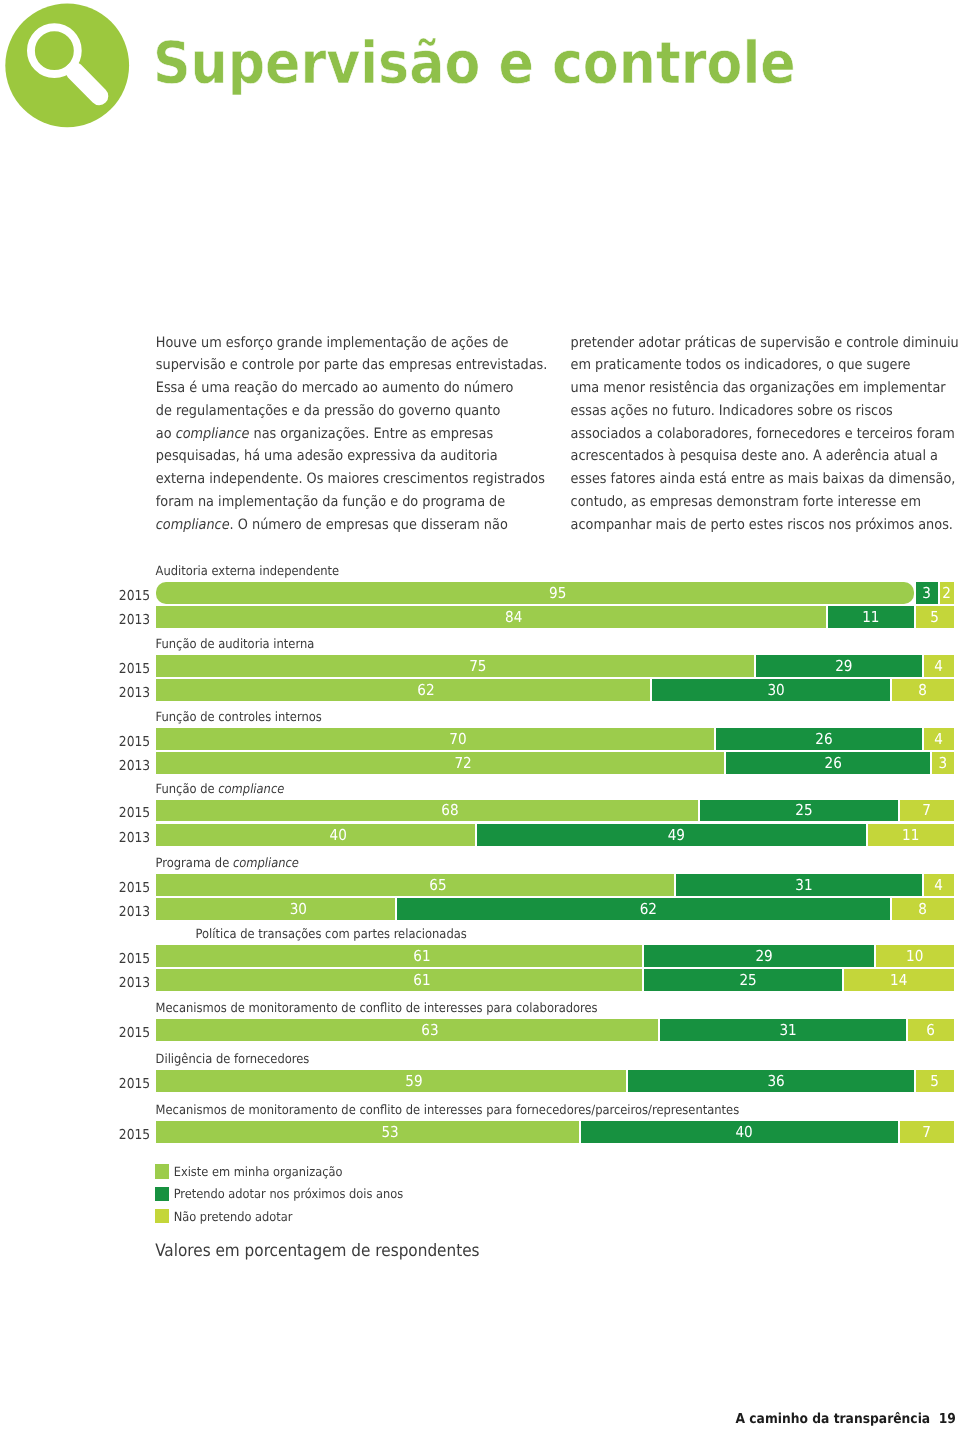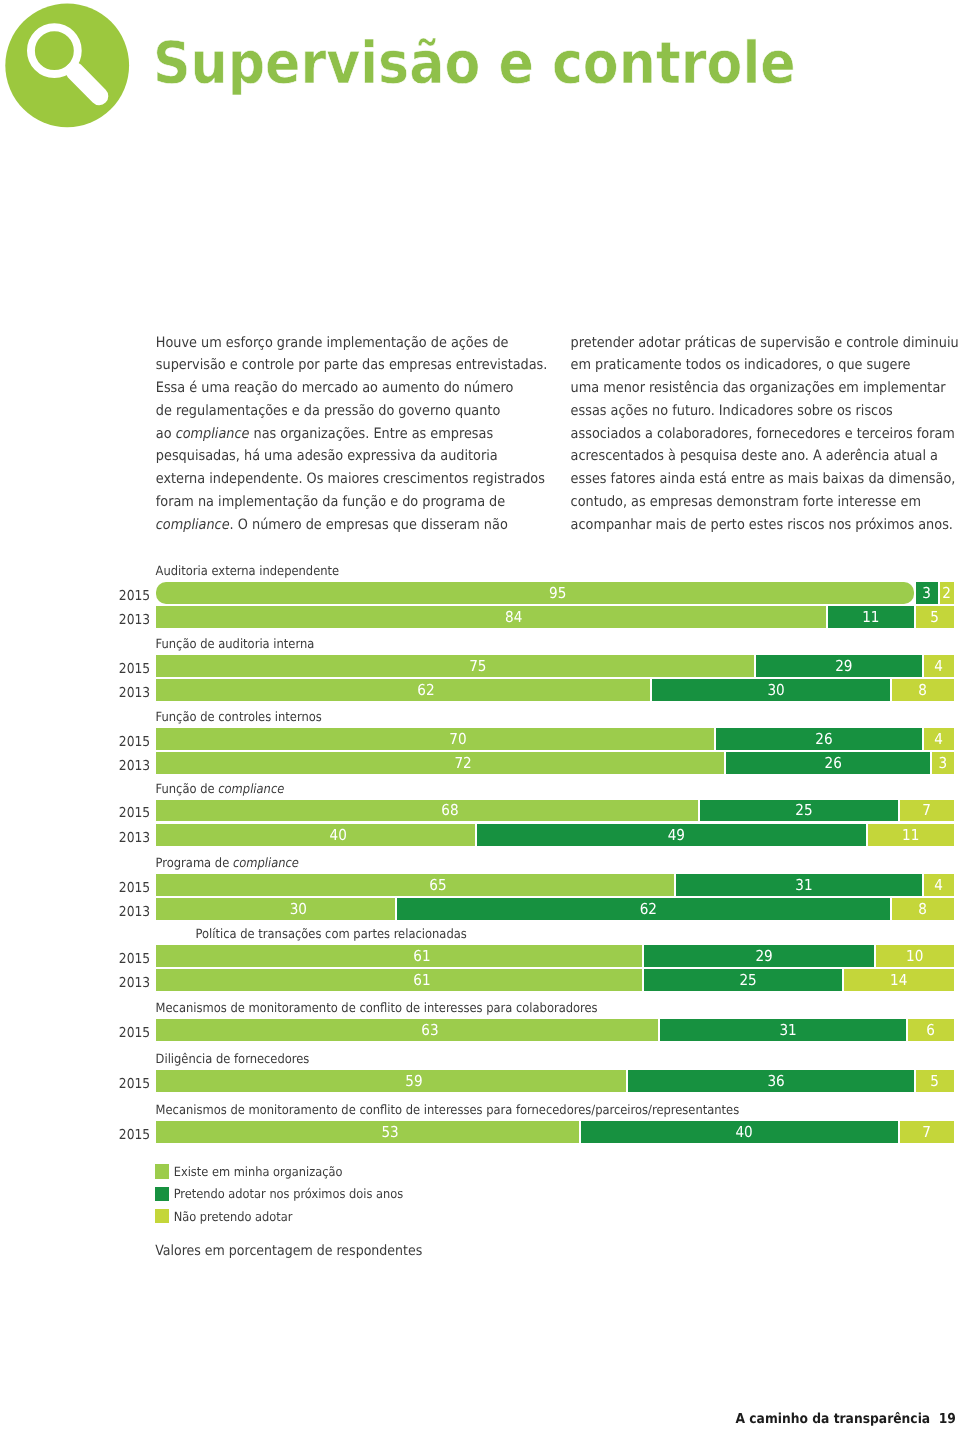--- a/index.html
+++ b/index.html
@@ -31,21 +31,21 @@
   .s1 span{color:#ffffff;}
   .s2{background:#179140;margin-left:2px;}
   .s2 span{color:#ffffff;}
   .s3{background:#c4d63a;margin-left:2px;}
   .s3 span{color:#ffffff;}
 
   
   .lg-item{position:absolute;left:154.9px;height:14.3px;}
   .lg-sw{position:absolute;left:0;top:0;width:13.9px;height:14.3px;}
   .lg-tx{position:absolute;left:18.8px;top:-0.5px;font-family:"DejaVu Sans",sans-serif;font-stretch:condensed;font-size:12.7px;line-height:16px;color:#3b3b3b;white-space:nowrap;}
-  .note{position:absolute;left:155.2px;font-family:"DejaVu Sans",sans-serif;font-stretch:condensed;font-size:14px;line-height:16px;color:#3b3b3b;}
+  .note{position:absolute;left:155.2px;font-family:"DejaVu Sans",sans-serif;font-stretch:condensed;font-size:17px;line-height:16px;color:#3b3b3b;}
 
   
   .foot{position:absolute;left:735.5px;top:1411px;font-family:"DejaVu Sans",sans-serif;font-stretch:condensed;font-size:13.7px;line-height:16px;font-weight:bold;color:#1c1c1c;white-space:pre;}
 </style>
 </head>
 <body>
 
 <div class="page">
 
   <div class="hdr">

